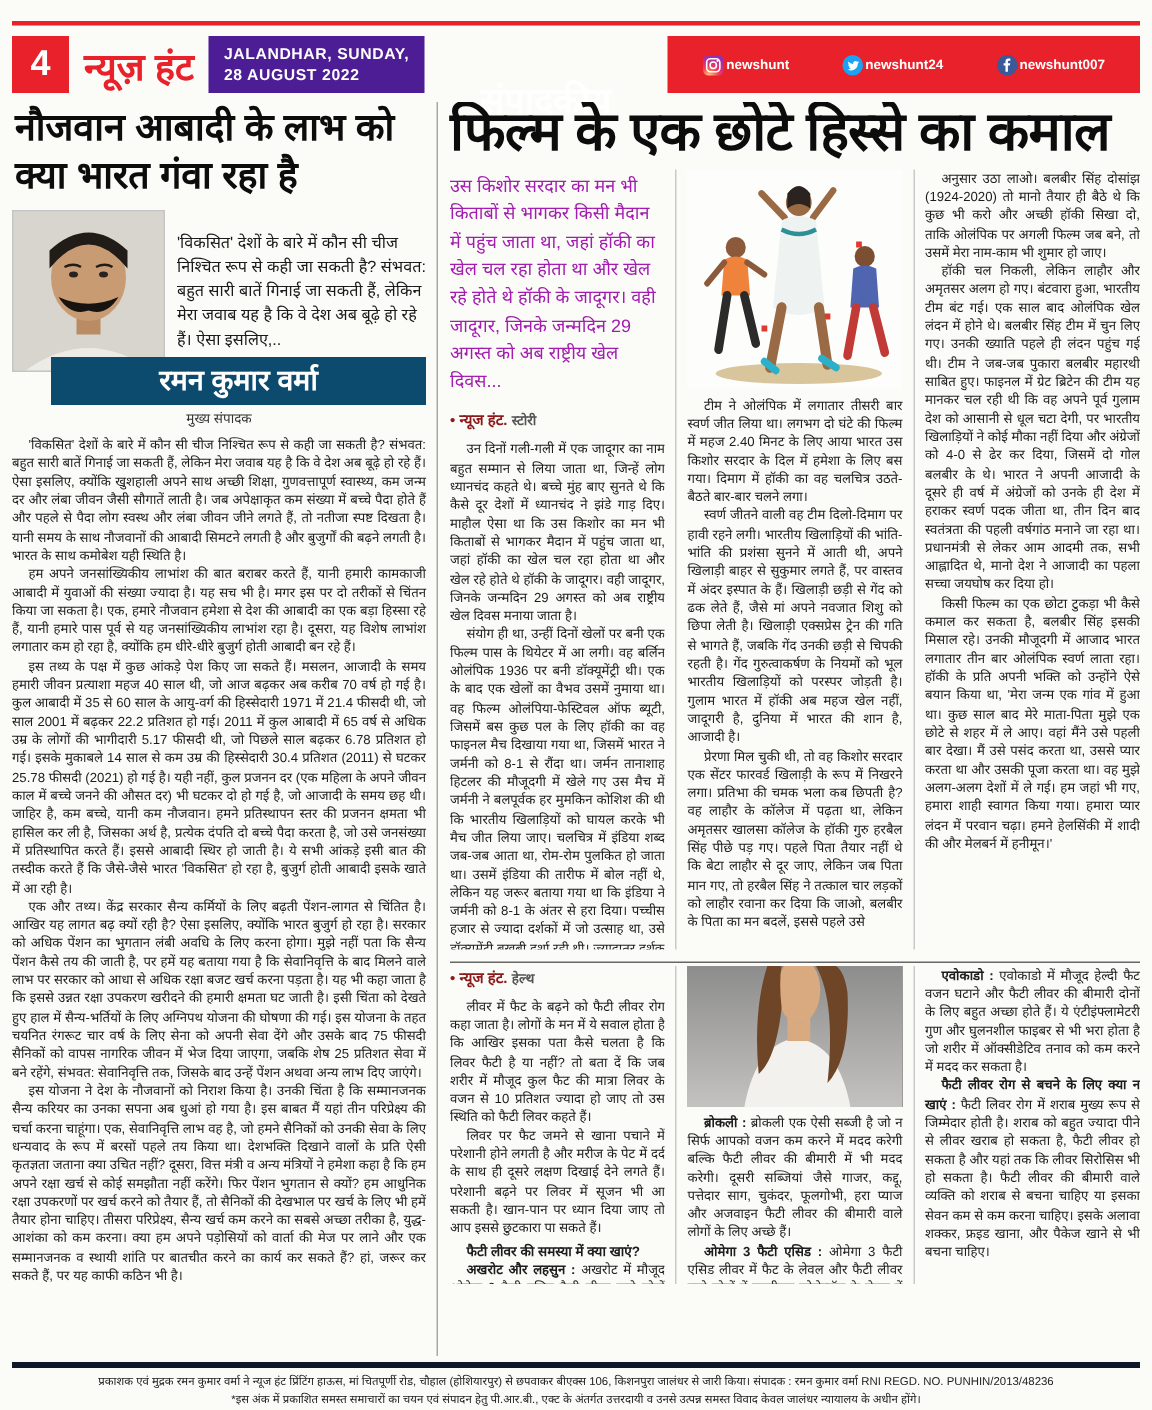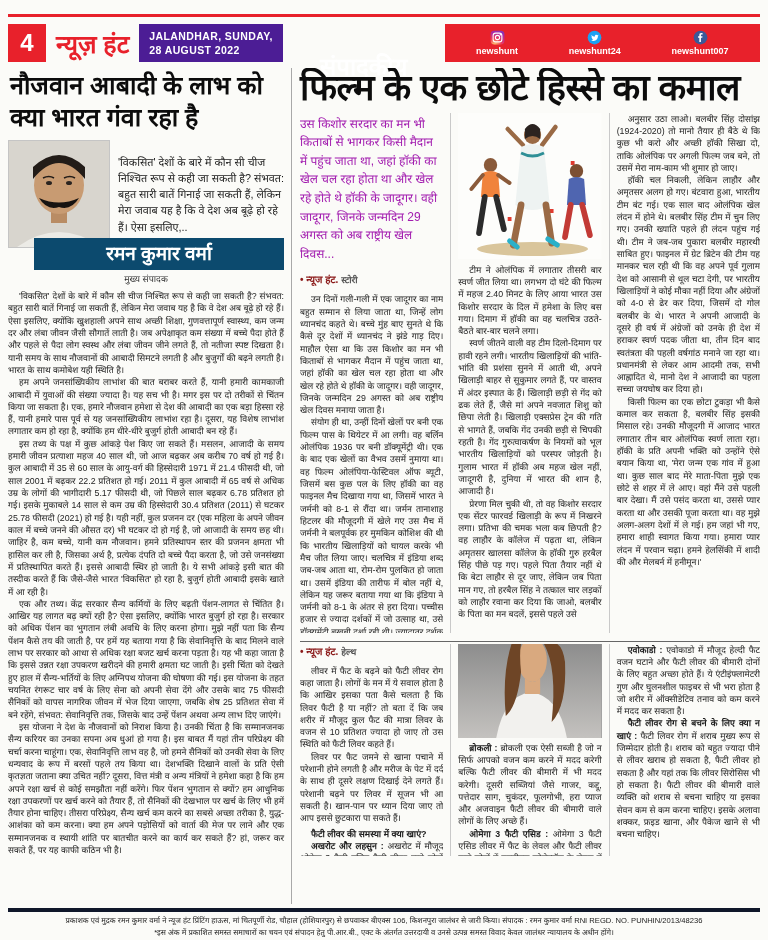--- a/index.html
+++ b/index.html
@@ -10,21 +10,21 @@
   
   .hdr { display:flex; align-items:stretch; height:38px; margin:7px 8px 0; gap:6px; }
   .pageno { width:38px; background:#e8212b; color:#fff; font-size:24px; font-weight:bold;
             display:flex; align-items:center; justify-content:center; }
   .logo { color:#e8212b; font-size:25px; font-weight:800; display:flex; align-items:center; padding:0 4px; white-space:nowrap; }
   .dateline { background:#4c1d95; color:#fff; font-weight:700; font-size:10.5px; line-height:1.35;
               display:flex; flex-direction:column; justify-content:center; padding:0 10px; letter-spacing:.4px; }
   .section-badge { background:#1c4fa0; color:#fff; font-size:24px; font-weight:700;
                    display:flex; align-items:center; justify-content:center; width:150px;margin-top:41px; }
   .social-bar { background:#e8212b; flex:1; display:flex; justify-content:space-around; align-items:center; padding:2px 6px; }
-  .social { display:flex; flex-direction:column; align-items:center; gap:1px; color:#fff; font-size:9px; font-weight:700; }
+  .social { display:flex; flex-direction:row; align-items:center; gap:1px; color:#fff; font-size:9px; font-weight:700; }
   .social svg { width:15px; height:15px; display:block; }
 
   
   .content { display:flex; margin:6px 8px 0; height:836px; overflow:hidden; }
   .left-col { width:276px; flex:none; padding-right:7px; overflow:hidden; }
   .vdiv { width:1px; background:#a8a8a8; flex:none; }
   .right-col { flex:1; min-width:0; padding-left:8px; overflow:hidden; }
 
   
   .left-head { font-size:25px; font-weight:800; line-height:1.28; color:#0c0c0c; margin:1px 2px 7px; }

